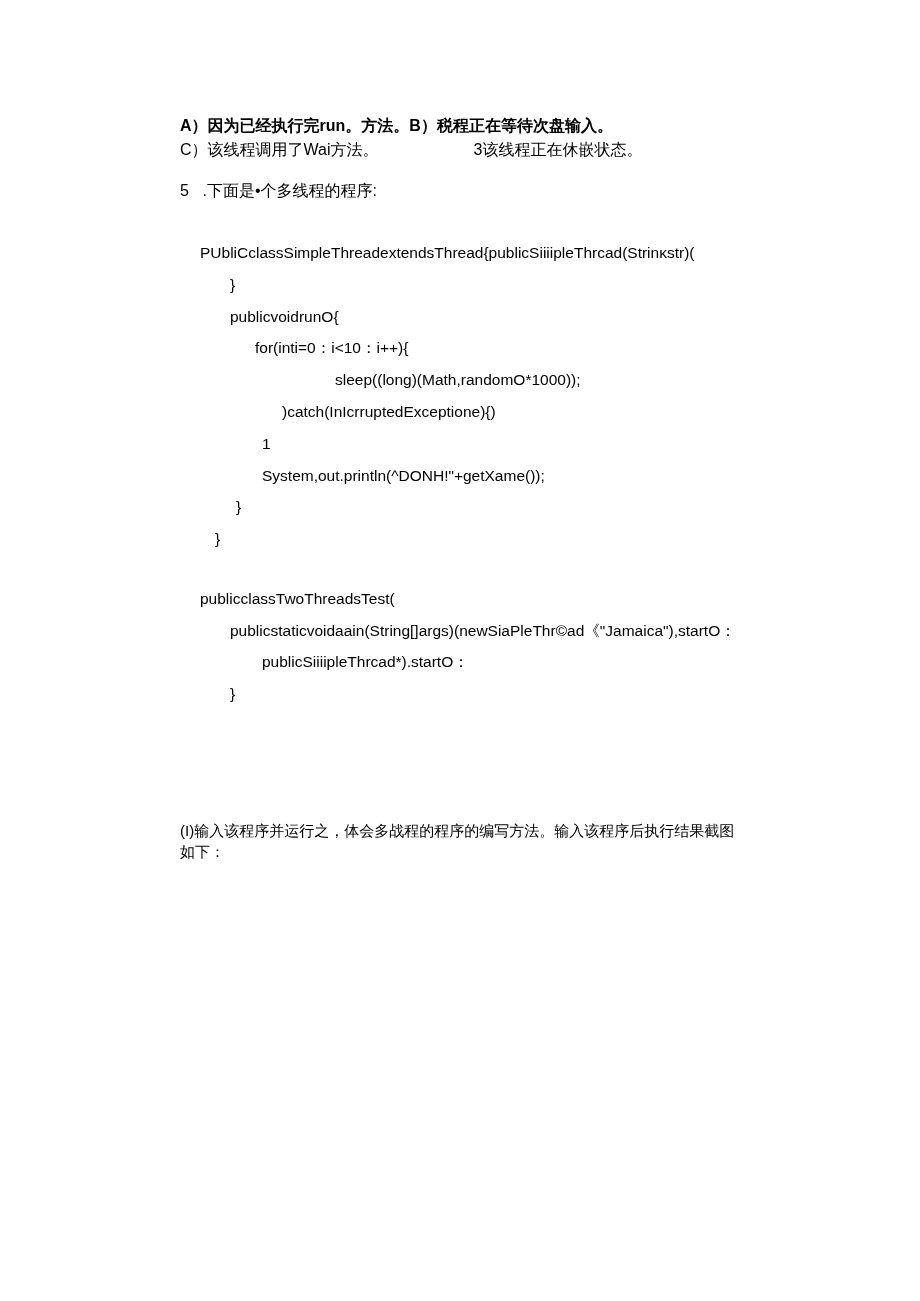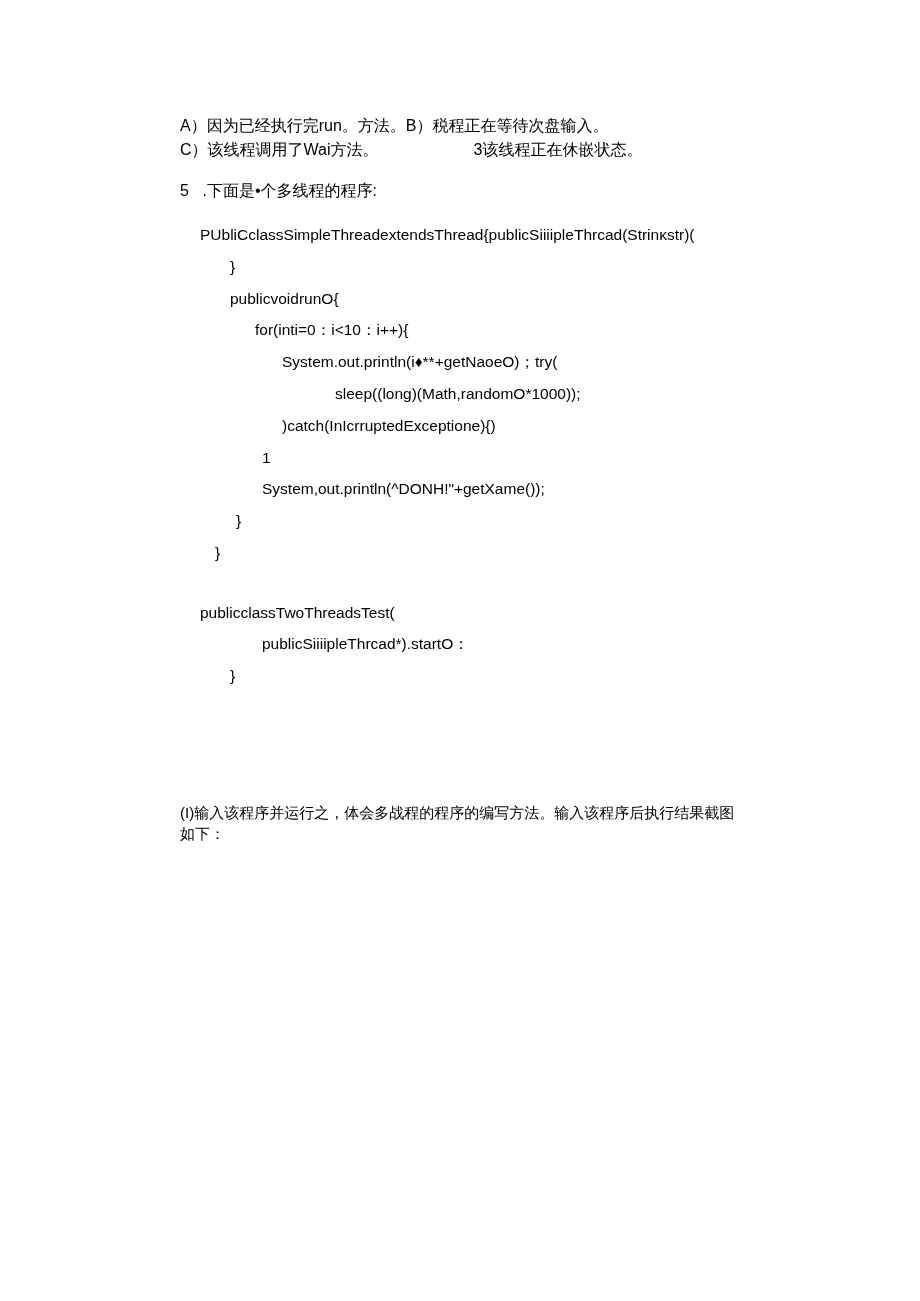--- a/index.html
+++ b/index.html
@@ -12,29 +12,30 @@
       height: 1301px;
       background: #ffffff;
       font-family: "SimSun", "Arial", sans-serif;
       font-size: 16px;
       color: #000000;
       padding: 115px 180px 0 180px;
       line-height: 1.4;
     }
     .q4-line1 {
       margin-bottom: 2px;
+      font-weight: bold;
     }
     .q4-line2 {
       margin-bottom: 18px;
     }
     .q5-title {
       margin-bottom: 2px;
     }
     .code-block {
-      margin-top: 17px;
+      margin-top: 35px;
       margin-left: 20px;
       font-family: Arial, sans-serif;
       font-size: 15.5px;
       line-height: 2.05;
     }
     .code-line {
       white-space: pre;
     }
     .indent1 { padding-left: 30px; }
     .indent1b { padding-left: 36px; }
@@ -65,28 +66,28 @@
 </div>
 <div class="q5-title">
   <span class="num5">5</span><span> .下面是•个多线程的程序:</span>
 </div>
 
 <div class="code-block">
   <div class="code-line">PUbliCclassSimpleThreadextendsThread{publicSiiiipleThrcad(Strinκstr)(</div>
   <div class="code-line indent1">}</div>
   <div class="code-line indent1">publicvoidrunO{</div>
   <div class="code-line indent2">for(inti=0：i&lt;10：i++){</div>
-  <div class="code-line indent3">System.out.println(i♦**+getNaoeO)；try(</div>
   <div class="code-line indent5">sleep((long)(Math,randomO*1000));</div>
   <div class="code-line indent3">)catch(InIcrruptedExceptione){)</div>
   <div class="code-line indent2b">1</div>
   <div class="code-line indent2b">System,out.println(^DONH!"+getXame());</div>
   <div class="code-line indent1b">}</div>
   <div class="code-line" style="padding-left:15px;">}</div>
 </div>
 
 <div class="code-block second-block">
   <div class="code-line">publicclassTwoThreadsTest(</div>
+  <div class="code-line indent1">publicstaticvoidaain(String[]args)(newSiaPleThr©ad《"Jamaica"),startO：</div>
   <div class="code-line indent2b">publicSiiiipleThrcad*).startO：</div>
   <div class="code-line indent1">}</div>
 </div>
 
 <div class="footer-text">(I)输入该程序并运行之，体会多战程的程序的编写方法。输入该程序后执行结果截图如下：</div>
 
 </body></html>

